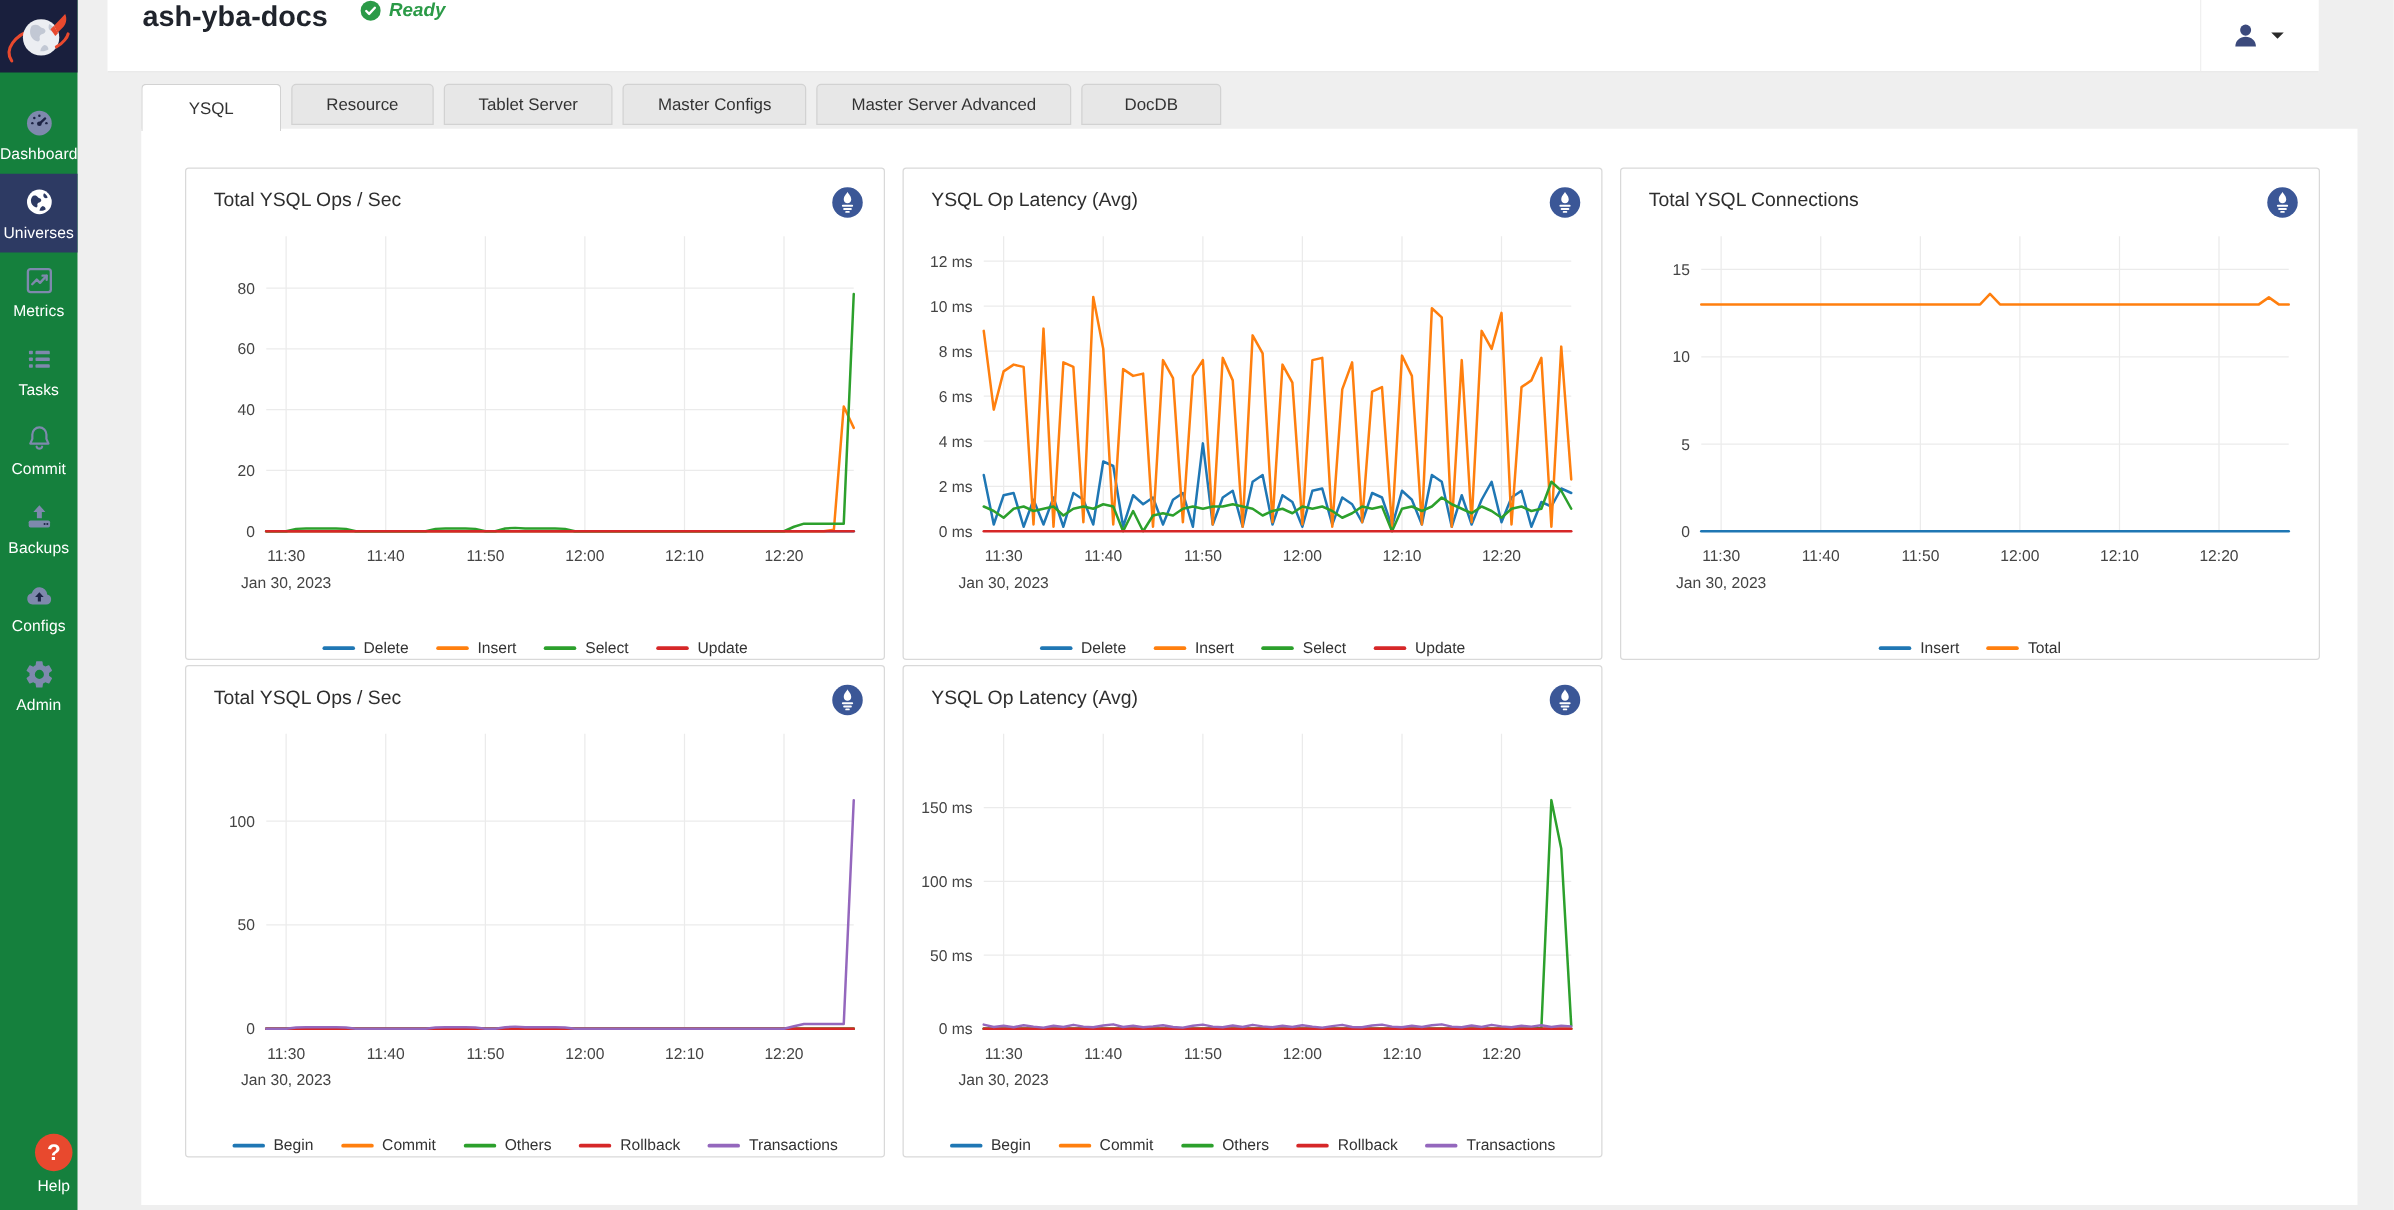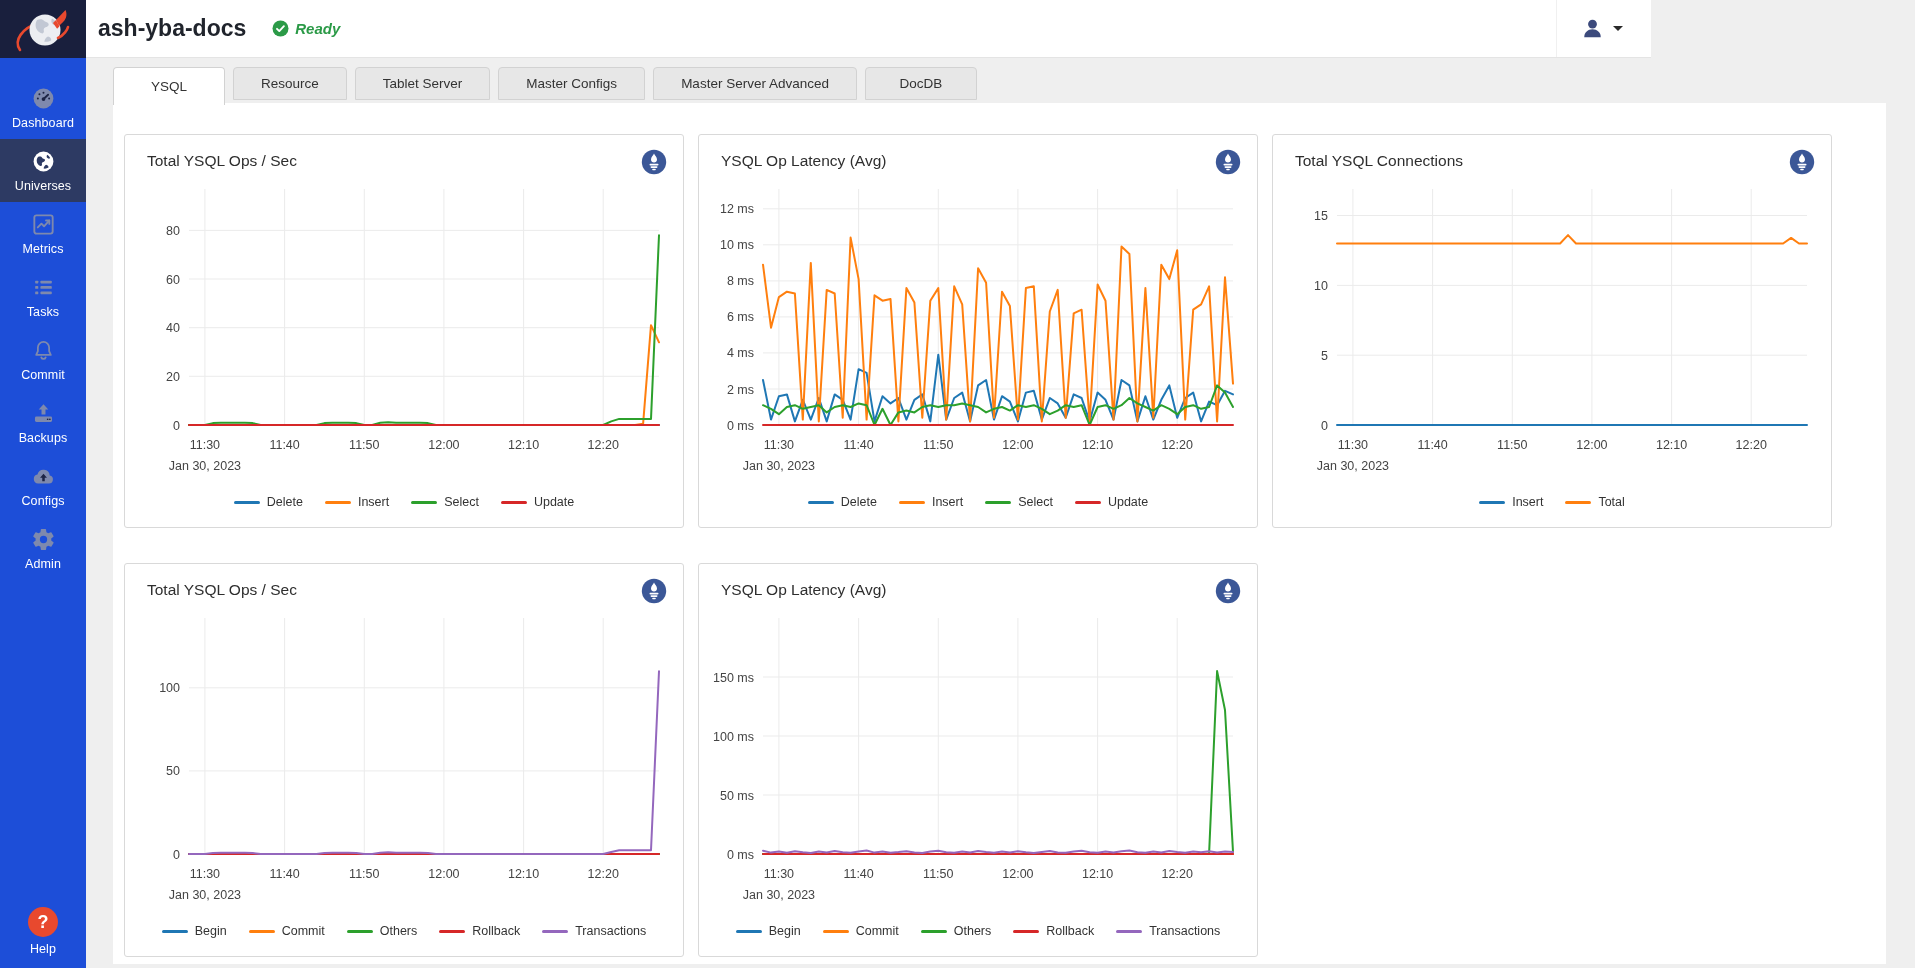--- a/index.html
+++ b/index.html
@@ -6,56 +6,56 @@
   html,body { margin:0; padding:0; }
   body {
     width:1915px; height:968px; overflow:hidden;
     background:#efefef;
     font-family:"Liberation Sans","DejaVu Sans",sans-serif;
     color:#222;
   }
   #app { position:relative; width:1915px; height:968px; }
 
   
-  .sidebar { position:absolute; left:0; top:0; width:86px; height:968px; background:#1d4ed8; z-index:5; }
+  .sidebar { position:absolute; left:0; top:0; width:62px; height:968px; background:#15803d; z-index:5; }
   .logo { height:58px; background:#191f3d; display:flex; align-items:center; justify-content:center; }
   .nav { display:flex; flex-direction:column; margin-top:18px; }
   .nav-item { --bg:#1d2445; height:63px; display:flex; flex-direction:column; align-items:center; justify-content:center; gap:5px; color:#7e89ad; cursor:pointer; }
   .nav-item.active { --bg:#2d3a63; background:#2d3a63; color:#ffffff; }
   .nav-item svg { width:25px; height:25px; }
   .nav-label { font-size:12.5px; color:#ffffff; letter-spacing:.1px; }
   .help { position:absolute; bottom:12px; left:0; width:86px; display:flex; flex-direction:column; align-items:center; gap:5px; cursor:pointer; }
   .help-q { width:30px; height:30px; border-radius:50%; background:#e8492e; color:#fff; font-weight:bold; font-size:18px; display:flex; align-items:center; justify-content:center; }
 
   
-  .topbar { position:absolute; left:70px; top:0; width:1581px; height:58px; background:#fff; border-bottom:1px solid #e4e4e4; display:flex; align-items:center; z-index:4; }
+  .topbar { position:absolute; left:86px; top:0; width:1769px; height:58px; background:#fff; border-bottom:1px solid #e4e4e4; display:flex; align-items:flex-start; z-index:4; }
   .uni-title { font-size:23px; font-weight:bold; color:#20242c; margin-left:28px; }
   .ready { display:flex; align-items:center; gap:6px; margin-left:26px;font-style:italic; }
   .ready-label { color:#2b9a47; font-weight:bold; font-size:15px; }
   .topbar-right { margin-left:auto; display:flex; align-items:center; height:100%; }
   .tb-divider { width:1px; height:100%; background:#f0f0f0; }
   .user-menu { display:flex; align-items:center; gap:9px; padding:0 28px 0 24px; cursor:pointer; }
   .caret { width:0; height:0; border-left:5px solid transparent; border-right:5px solid transparent; border-top:5px solid #2a2a2a; }
 
   
   .content { position:absolute; left:86px; top:58px; width:1780px; height:910px; background:#efefef; }
   .tabs { position:absolute; left:27px; top:9px; display:flex; align-items:flex-start; gap:8px; z-index:2; }
   .tab { min-width:112px; padding:0 27px; height:33px; display:flex; align-items:center; justify-content:center; font-size:13.5px; color:#333; background:#e7e7e7; border:1px solid #d2d2d2; border-radius:4px 4px 0 0; cursor:pointer; white-space:nowrap; }
   .tab.active { background:#fff; border-bottom:none; height:38px; }
   .tab-panel { position:absolute; left:27px; top:45px; width:1773px; height:861px; background:#fff; }
-  .charts { position:absolute; left:11px; top:31px; display:grid; grid-template-columns:repeat(3,560px); grid-auto-rows:394px; gap:35px 14px; }
+  .charts { position:absolute; left:35px; top:31px; display:grid; grid-template-columns:repeat(3,560px); grid-auto-rows:394px; gap:4px 14px; }
 
   
   .panel { background:#fff; border:1px solid #d9d9d9; border-radius:3px; position:relative; }
   .panel-head { display:flex; align-items:flex-start; justify-content:space-between; padding:14px 16px 0 22px; height:44px; }
   .panel-title { font-size:15.5px; color:#2e2e2e; font-weight:500; padding-top:3px; }
   .prom { width:26px; height:26px; cursor:pointer; }
   svg.plot { display:block; width:558px; height:316px; }
   svg.plot text { font-family:"Liberation Sans","DejaVu Sans",sans-serif; font-size:12.5px; fill:#444; }
-  .legend { display:flex; justify-content:center; align-items:flex-start; gap:22px; height:30px; }
+  .legend { display:flex; justify-content:center; align-items:flex-end; gap:22px; height:30px; }
   .legend-item { display:flex; align-items:center; gap:7px; font-size:12.5px; color:#333; cursor:pointer; }
   .swatch { width:26px; height:3px; border-radius:1.5px; display:inline-block; }
 </style>
 </head>
 <body>
 
 <div id="app">
 
   <aside class="sidebar">
     <div class="logo">

